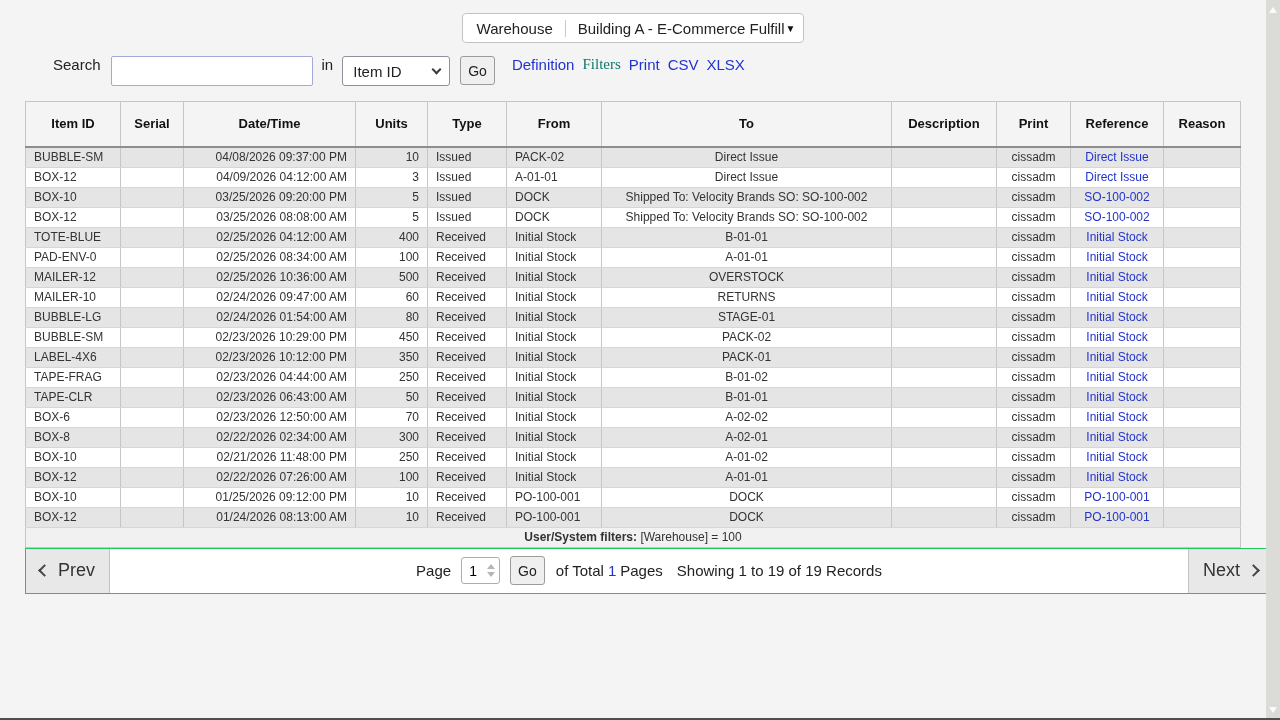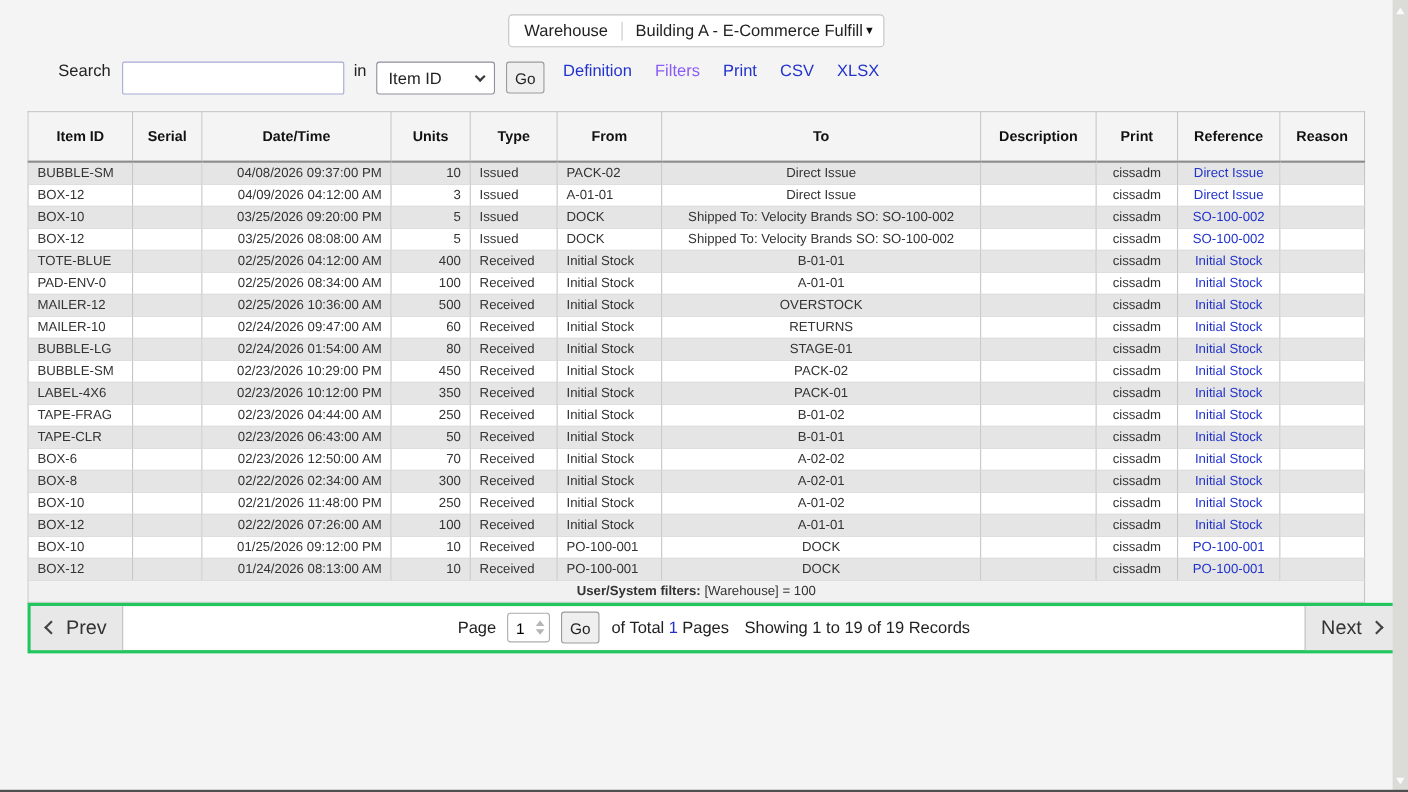--- a/index.html
+++ b/index.html
@@ -41,21 +41,21 @@
     border: 1px solid #8f8f9d; border-radius: 3px;
     padding: 0 9px 0 10px; font-size: 15px; cursor: pointer;
   }
   .chev { width: 7px; height: 7px; border-right: 2px solid #3a3a3a; border-bottom: 2px solid #3a3a3a; transform: rotate(45deg); margin-top: -4px; }
   .btn {
     height: 29px; min-width: 30px; padding: 0 7px;
     background: #efefef; border: 1px solid #9b9b9b; border-radius: 3px;
     font-size: 14px; color: #222; font-family: "Liberation Sans", sans-serif; cursor: pointer;
   }
   .search-row .btn { margin-left: 10px; }
-  .top-links { display: flex; gap: 21px; margin-left: 17px; }
+  .top-links { display: flex; gap: 8px; margin-left: 17px; }
   .top-links a { text-decoration: none; cursor: pointer; }
 
   
   table.tx {
     margin: 13px 0 0 25px; width: 1215px;
     border-collapse: collapse; table-layout: fixed;
     background: #fff;
   }
   table.tx th {
     font-size: 13px; font-weight: bold; height: 45px; text-align: center;
@@ -80,21 +80,21 @@
   tr.filters td {
     background: #f1f1f2; text-align: center; font-size: 12px;
     border: 1px solid #c6c6c6;
   }
   tr.filters b { font-weight: bold; }
 
   
   .pager {
     width: 1248px; margin-left: 25px; height: 46px;
     display: flex; align-items: stretch;
-    border: 3px solid #22c55e; background: #fff; justify-content: center;
+    border: 1px solid #22c55e; background: #fff; justify-content: center;
   }
   .pg-side {
     width: 84px; flex: 0 0 auto; background: #e8e8e8;
     display: flex; align-items: center; justify-content: center; gap: 9px;
     font-size: 18px; color: #333; cursor: pointer;
   }
   .pg-prev { border-right: 1px solid #c2c2c2; }
   .pg-next { border-left: 1px solid #c2c2c2; }
   .pg-mid { flex: 1; display: flex; align-items: center; justify-content: center; font-size: 15px; }
   .pg-chev { width: 9px; height: 9px; border-right: 2px solid #444; border-bottom: 2px solid #444; flex: 0 0 auto; }
@@ -145,21 +145,21 @@
     <span>Search</span>
     <input class="search-input" type="text" value="" style="">
     <span class="in-label">in</span>
     <div class="fake-select">
       <span>Item ID</span>
       <span class="chev"></span>
     </div>
     <button class="btn">Go</button>
     <div class="top-links">
         <a style="color: rgb(34, 51, 204);">Definition</a>
-        <a style="color: #8b5cf6;">Filters</a>
+        <a style="color: #0f766e; font-family: Liberation Serif, serif;">Filters</a>
         <a style="color: rgb(34, 51, 204);">Print</a>
         <a style="color: rgb(34, 51, 204);">CSV</a>
         <a style="color: rgb(34, 51, 204);">XLSX</a>
       </div>
   </div>
 
   <table class="tx">
     <colgroup>
       <col style="width:95px">
         <col style="width:63px">

